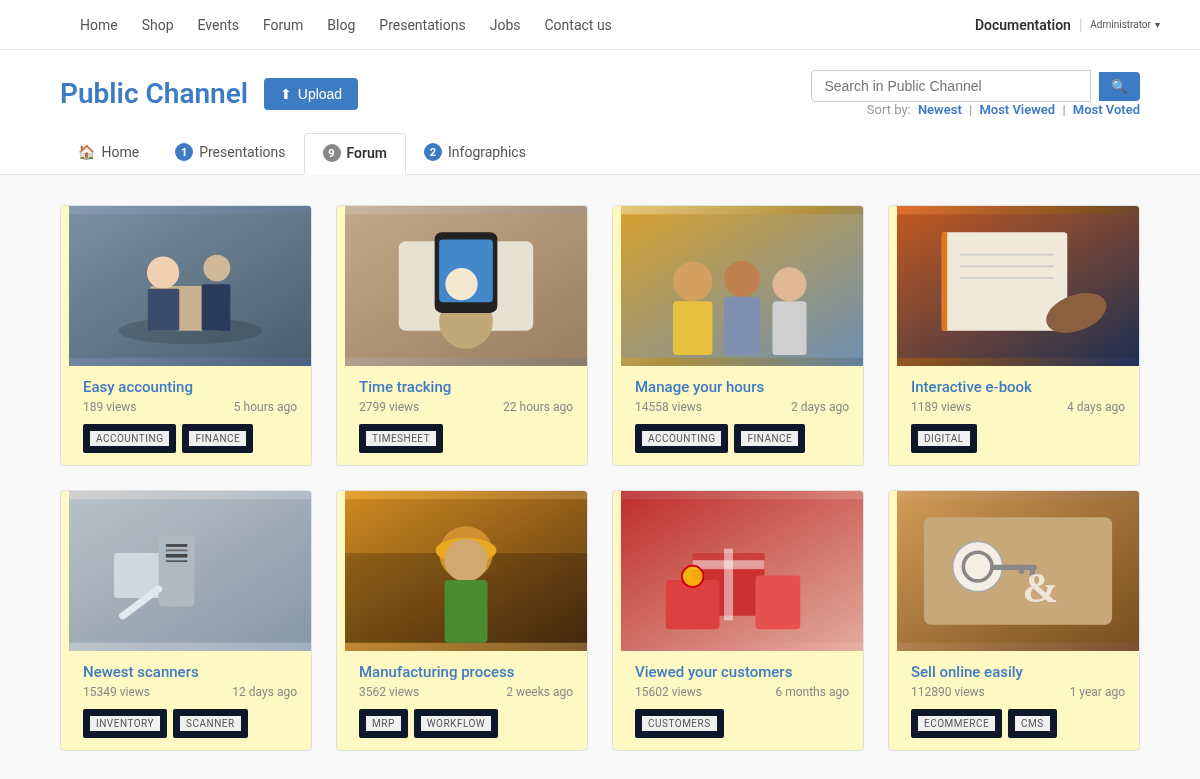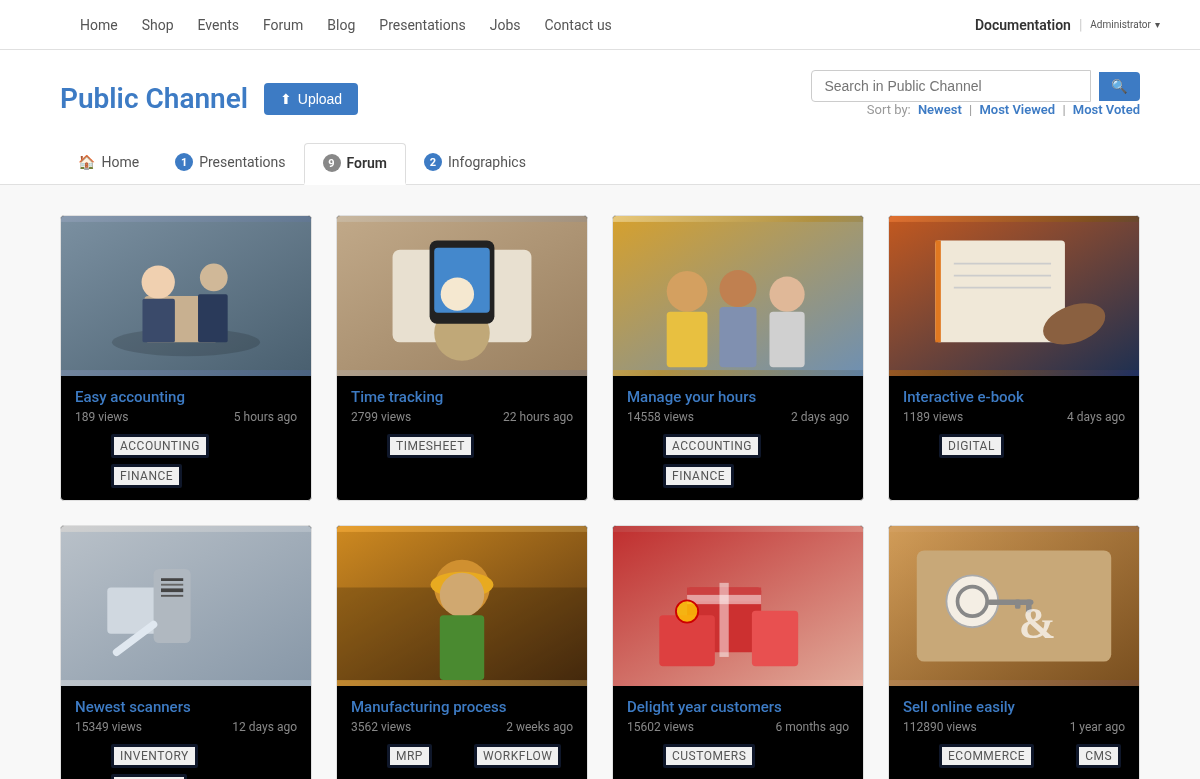--- a/index.html
+++ b/index.html
@@ -17,40 +17,40 @@
 
     
     .page-header { background: #fff; padding: 20px 60px 0; border-bottom: 1px solid #e0e0e0; }
     .page-title-row { display: flex; align-items: center; justify-content: space-between; margin-bottom: 16px; }
     .page-title { font-size: 28px; font-weight: 600; color: #3d7bc4; margin-right: 16px; }
     .title-left { display: flex; align-items: center; }
     .upload-btn { background: #3d7bc4; color: #fff; border: none; border-radius: 4px; padding: 8px 16px; font-size: 14px; cursor: pointer; display: flex; align-items: center; gap: 6px; }
     .search-row { display: flex; align-items: center; gap: 8px; }
     .search-input { border: 1px solid #ccc; border-radius: 4px 0 0 4px; padding: 7px 12px; font-size: 14px; width: 280px; outline: none; }
     .search-btn { background: #3d7bc4; border: none; color: #fff; padding: 7px 12px; border-radius: 0 4px 4px 0; cursor: pointer; }
-    .sort-row { text-align: right; font-size: 13px; color: #666; margin-bottom: 10px; }
+    .sort-row { text-align: right; font-size: 13px; color: #666; }
     .sort-row a { color: #3d7bc4; text-decoration: none; font-weight: 600; }
     .sort-row span { color: #999; margin: 0 4px; }
 
     
     .tabs { display: flex; align-items: center; gap: 0; }
     .tab { padding: 10px 18px; font-size: 14px; cursor: pointer; border: none; background: none; color: #555; display: flex; align-items: center; gap: 6px; text-decoration: none; border-bottom: 3px solid transparent; }
     .tab.active { background: #fff; border: 1px solid #ddd; border-bottom: 3px solid #fff; border-radius: 4px 4px 0 0; color: #333; font-weight: 600; margin-bottom: -1px; }
     .tab-badge { background: #3d7bc4; color: #fff; border-radius: 50%; width: 18px; height: 18px; display: inline-flex; align-items: center; justify-content: center; font-size: 11px; font-weight: 700; }
     .tab-badge.gray { background: #888; }
 
     
     .main { padding: 30px 60px; }
     .cards-grid { display: grid; grid-template-columns: repeat(4, 1fr); gap: 24px; }
-    .card { background: #000000; border-radius: 4px; border: 1px solid #e0e0e0; overflow: hidden; }
+    .card { background: #fef9c3; border-radius: 4px; border: 1px solid #e0e0e0; overflow: hidden; padding-left: 8px; }
     .card-body { padding: 12px 14px; }
     .card-title { color: #3d7bc4; font-size: 15px; font-weight: 500; margin-bottom: 4px; }
     .card-meta { display: flex; justify-content: space-between; color: #888; font-size: 12px; margin-bottom: 10px; }
     .card-tags { display: flex; gap: 6px; flex-wrap: wrap; }
-    .tag { background: #f0f0f0; border: 3px solid #0f172a; color: #555; font-size: 12px; padding: 2px 6px; border-radius: 2px; text-transform: uppercase; letter-spacing: 0.5px; margin-left: 36px; }
+    .tag { background: #f0f0f0; border: 7px solid #0f172a; color: #555; font-size: 10px; padding: 2px 6px; border-radius: 2px; text-transform: uppercase; letter-spacing: 0.5px; }
 
     
     .img-placeholder { width: 100%; height: 160px; display: flex; align-items: center; justify-content: center; font-size: 12px; color: #888; }
     .img-1 { background: linear-gradient(135deg, #8a9bb0 0%, #4a6280 100%); }
     .img-2 { background: linear-gradient(135deg, #c9b8a0 0%, #8a7a6a 100%); }
     .img-3 { background: linear-gradient(135deg, #e8c87a 0%, #b09040 50%, #6080a0 100%); }
     .img-4 { background: linear-gradient(135deg, #e07030 0%, #805020 50%, #203060 100%); }
     .img-5 { background: linear-gradient(135deg, #d0d0d0 0%, #a0b0c0 100%); }
     .img-6 { background: linear-gradient(135deg, #e8a030 0%, #806030 100%); }
     .img-7 { background: linear-gradient(135deg, #c04040 0%, #e8b0a0 100%); }
@@ -331,21 +331,21 @@
         <rect x="80" y="60" width="80" height="70" rx="4" fill="#cc3030"></rect>
      <rect x="80" y="60" width="80" height="15" fill="#cc4040"></rect>
      <rect x="115" y="55" width="10" height="80" fill="#fff" opacity="0.5"></rect>
      <rect x="80" y="68" width="80" height="10" fill="#fff" opacity="0.5"></rect>
      <rect x="50" y="90" width="60" height="55" rx="4" fill="#dd4040"></rect>
      <circle cx="80" cy="86" r="12" fill="rgba(255,200,0,0.8)" stroke="#cc0000" stroke-width="2"></circle>
      <rect x="150" y="85" width="50" height="60" rx="4" fill="#e85050"></rect>
       </svg>
     </div>
     <div class="card-body">
-      <div class="card-title">Delight year customers</div>
+      <div class="card-title">Viewed your customers</div>
       <div class="card-meta">
         <span>15602 views</span>
         <span>6 months ago</span>
       </div>
       <div class="card-tags">
             <span class="tag">CUSTOMERS</span>
           </div>
     </div>
   </div>
       <div class="card">

